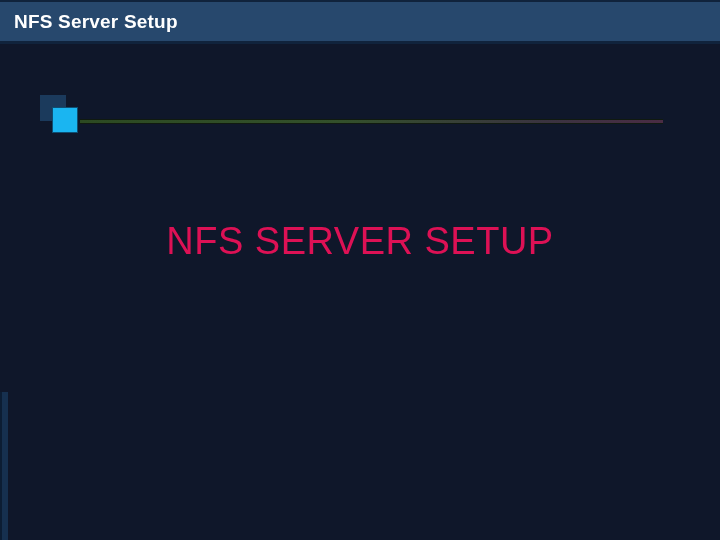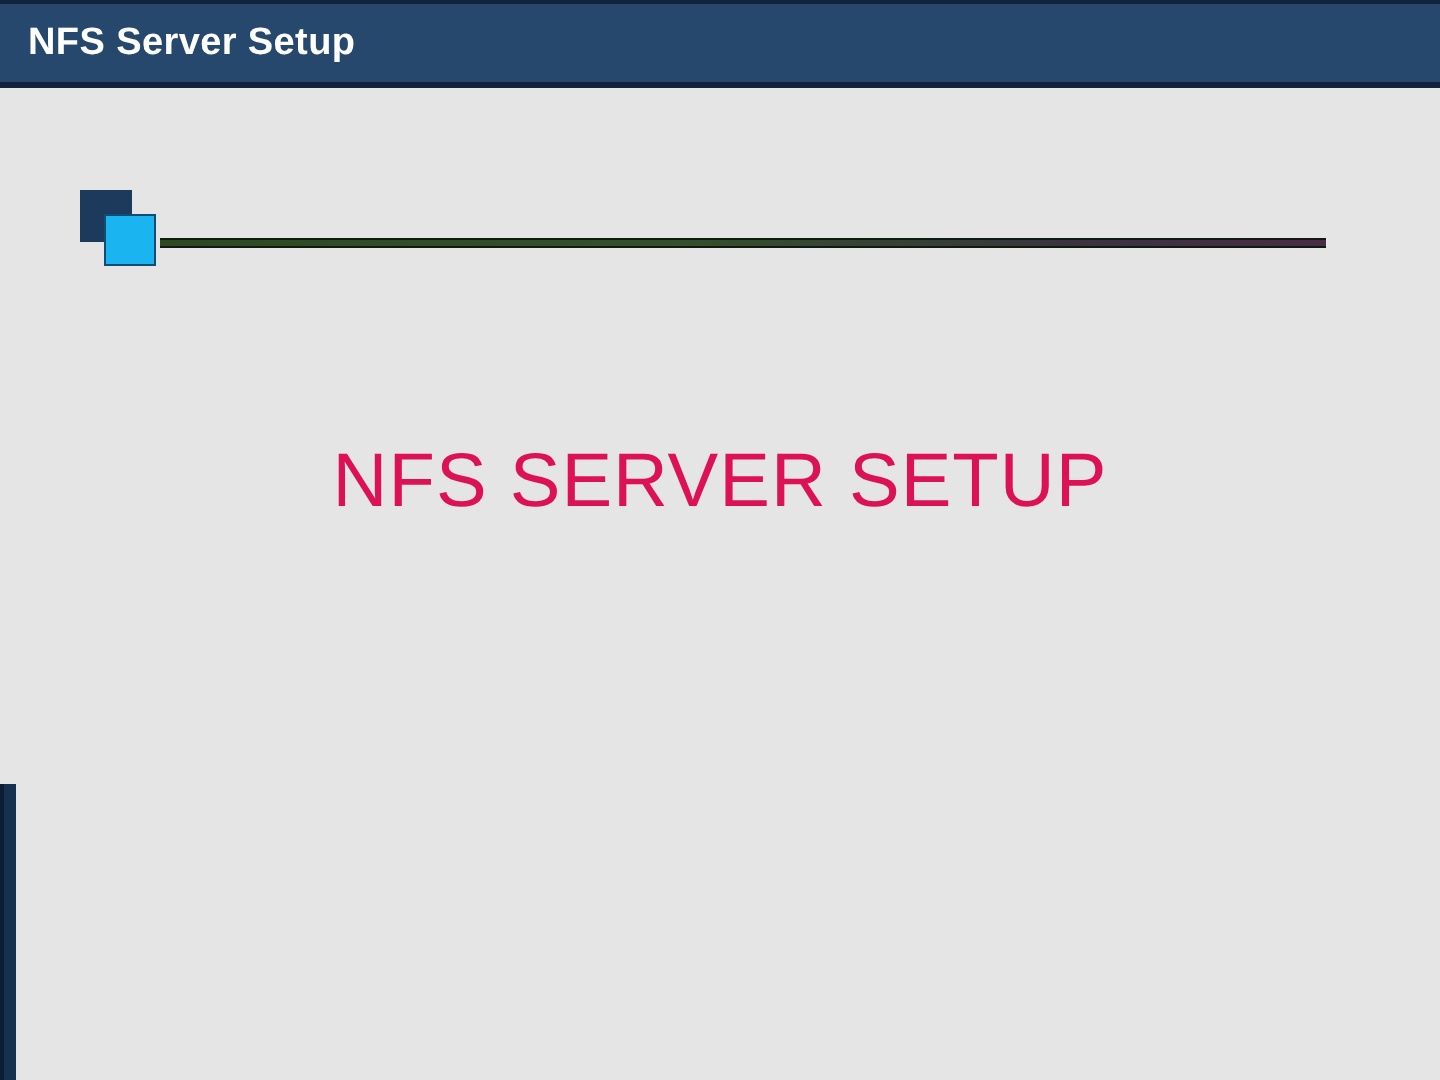--- a/index.html
+++ b/index.html
@@ -15,21 +15,21 @@
     overflow: hidden;
     position: relative;
   }
 
   .slide {
     position: absolute;
     left: 0;
     top: 0;
     width: 720px;
     height: 540px;
-    background: #e5e5e5;
+    background: #0f172a;
     overflow: hidden;
   }
 
   
   .header-bar {
     position: absolute;
     left: 0;
     top: 0;
     width: 720px;
     height: 44px;

